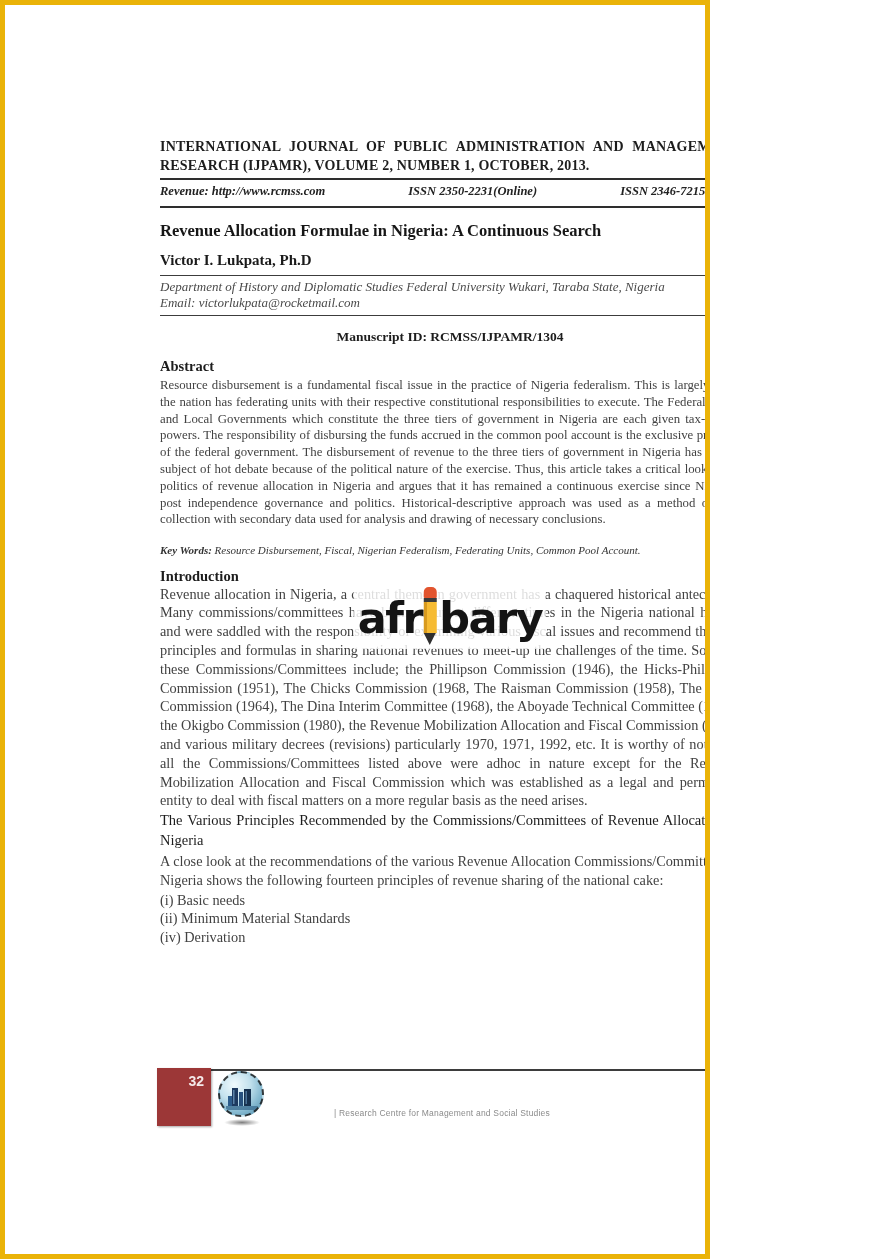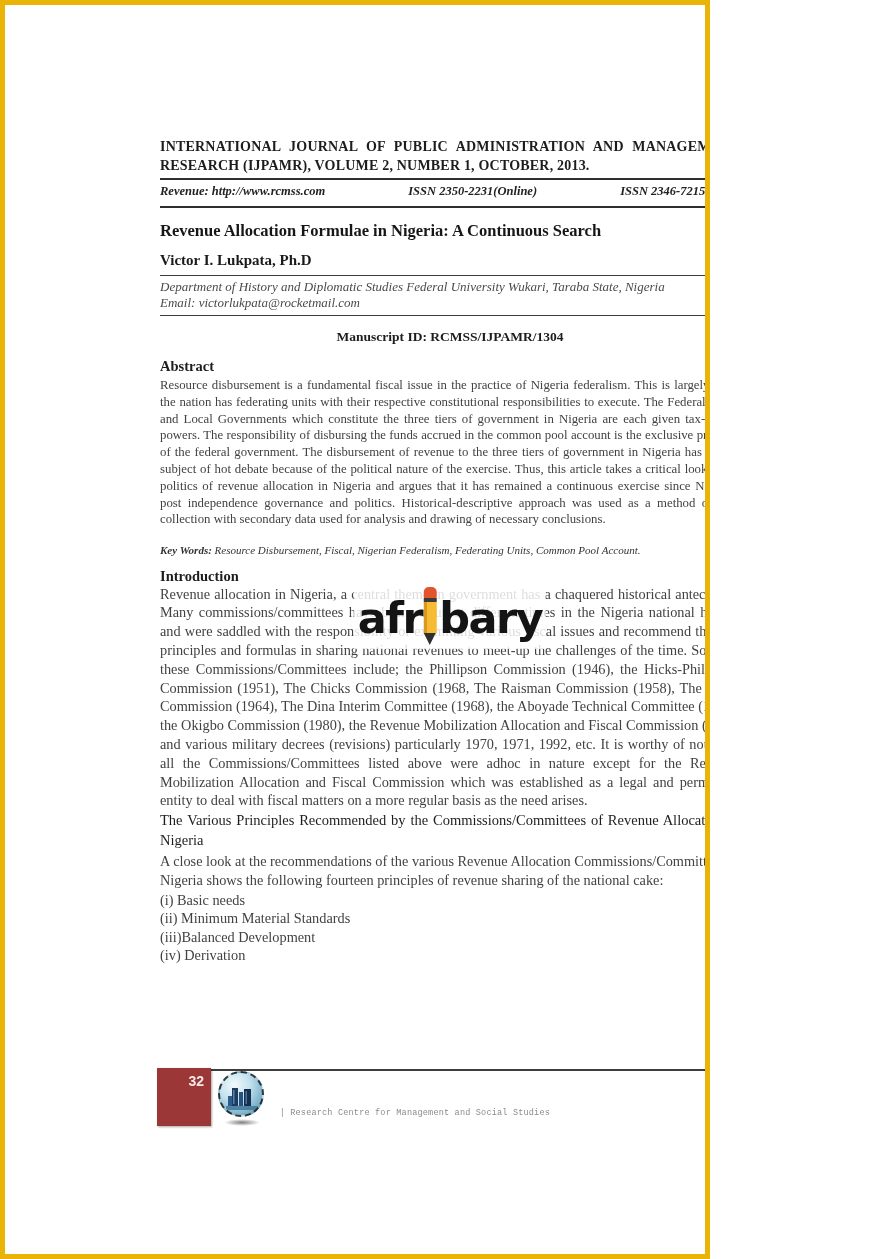--- a/index.html
+++ b/index.html
@@ -170,21 +170,21 @@
   .logo-shadow{
     position:absolute;
     left:219px;top:1114px;
     width:36px;height:7px;
     border-radius:50%;
     background:radial-gradient(ellipse, rgba(0,0,0,.5), rgba(0,0,0,0) 70%);
   }
   .footer-text{
     position:absolute;
     right:155px;top:1103px;
-    font-family:Liberation Mono, monospace;
+    font-family:Liberation Sans, sans-serif;
     font-size:8.5px;
     color:#8b8b8b;
     letter-spacing:.2px;
   }
 </style>
 </head>
 <body>
 
 <div class="page">
   <div class="content">
@@ -230,21 +230,20 @@
         </span>
         <span class="wm-text">bary</span>
       </div>
     </div>
 
     <div class="section-heading">The Various Principles Recommended by the Commissions/Committees of Revenue Allocation in Nigeria</div>
     <div class="section-body">A close look at the recommendations of the various Revenue Allocation Commissions/Committees in Nigeria shows the following fourteen principles of revenue sharing of the national cake:</div>
     <div class="principles-list">
       <div class="principle-item">(i) Basic needs</div>
       <div class="principle-item">(ii) Minimum Material Standards</div>
-      <div class="principle-item">(iii)Balanced Development</div>
       <div class="principle-item">(iv) Derivation</div>
     </div>
   </div>
 
   <div class="footer-rule"></div>
 
   <div class="page-number-box">
     <span class="page-number">32</span>
   </div>
 

